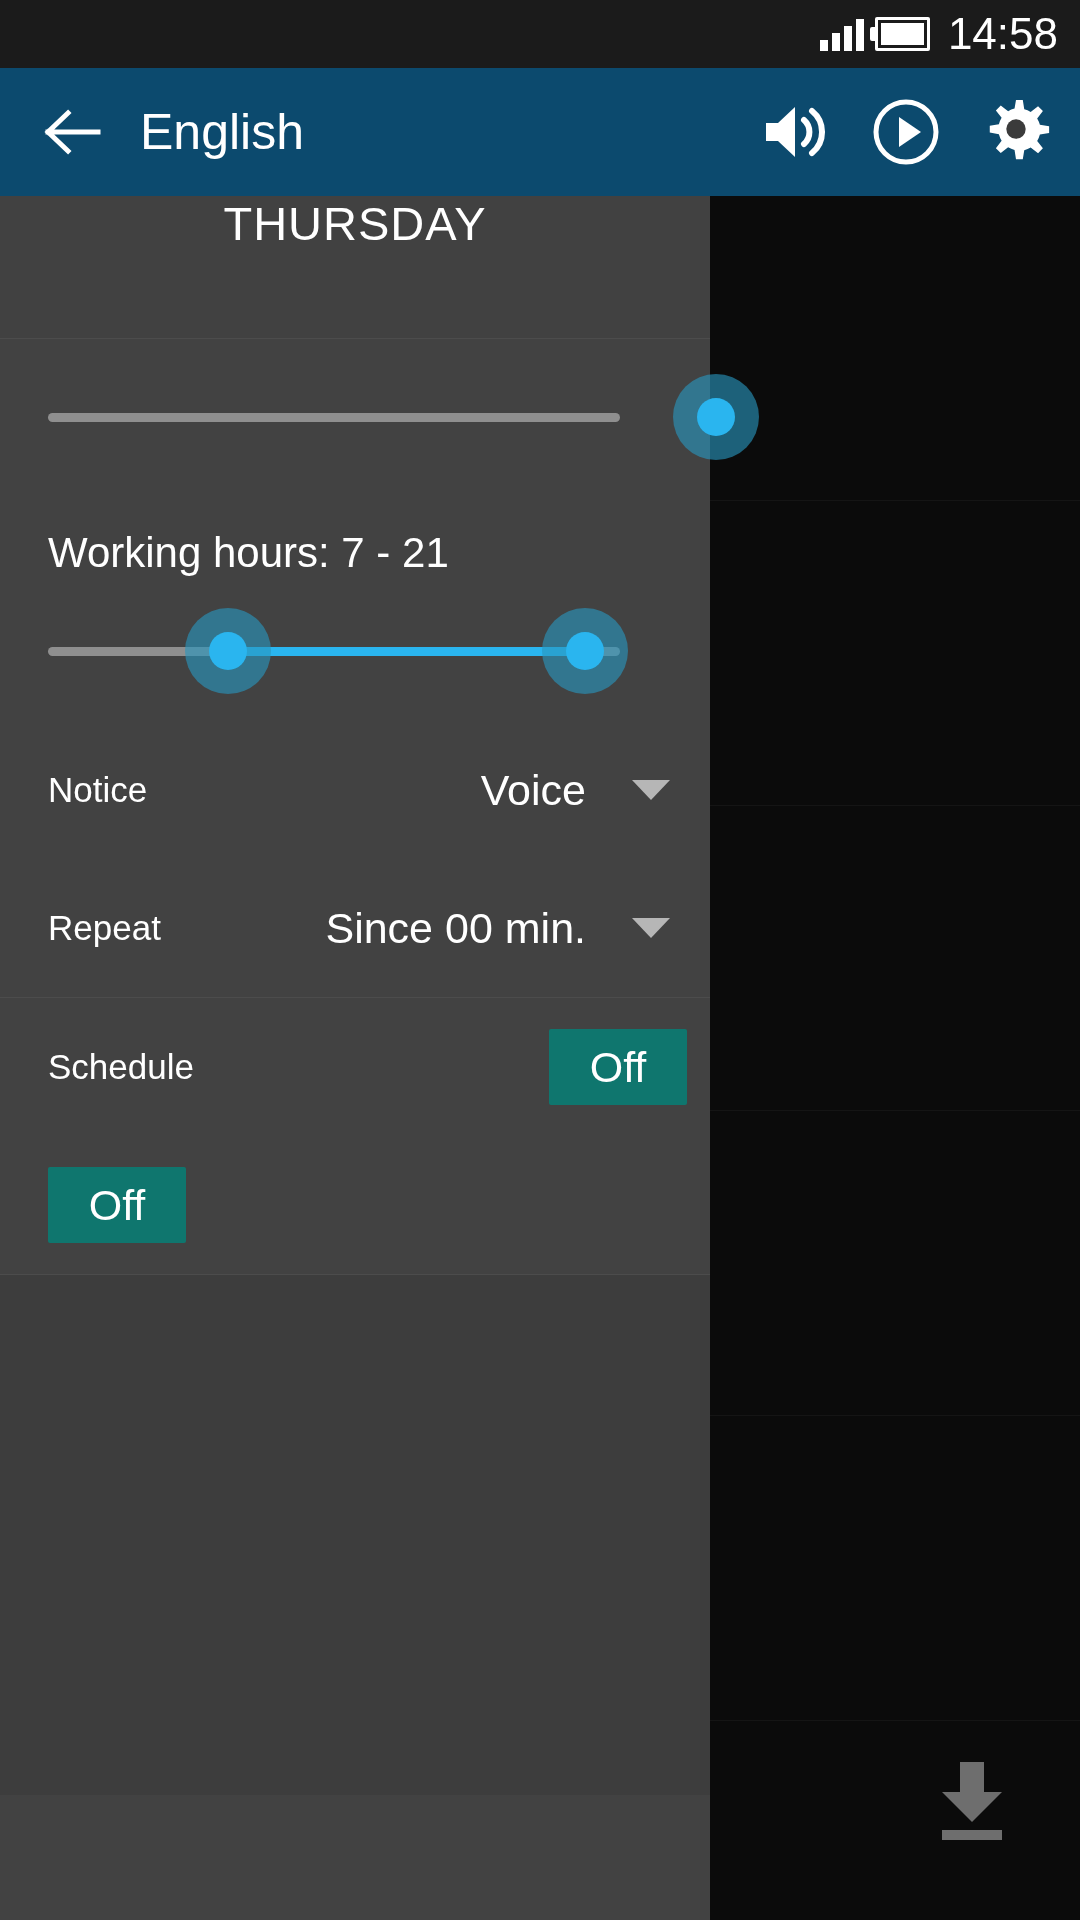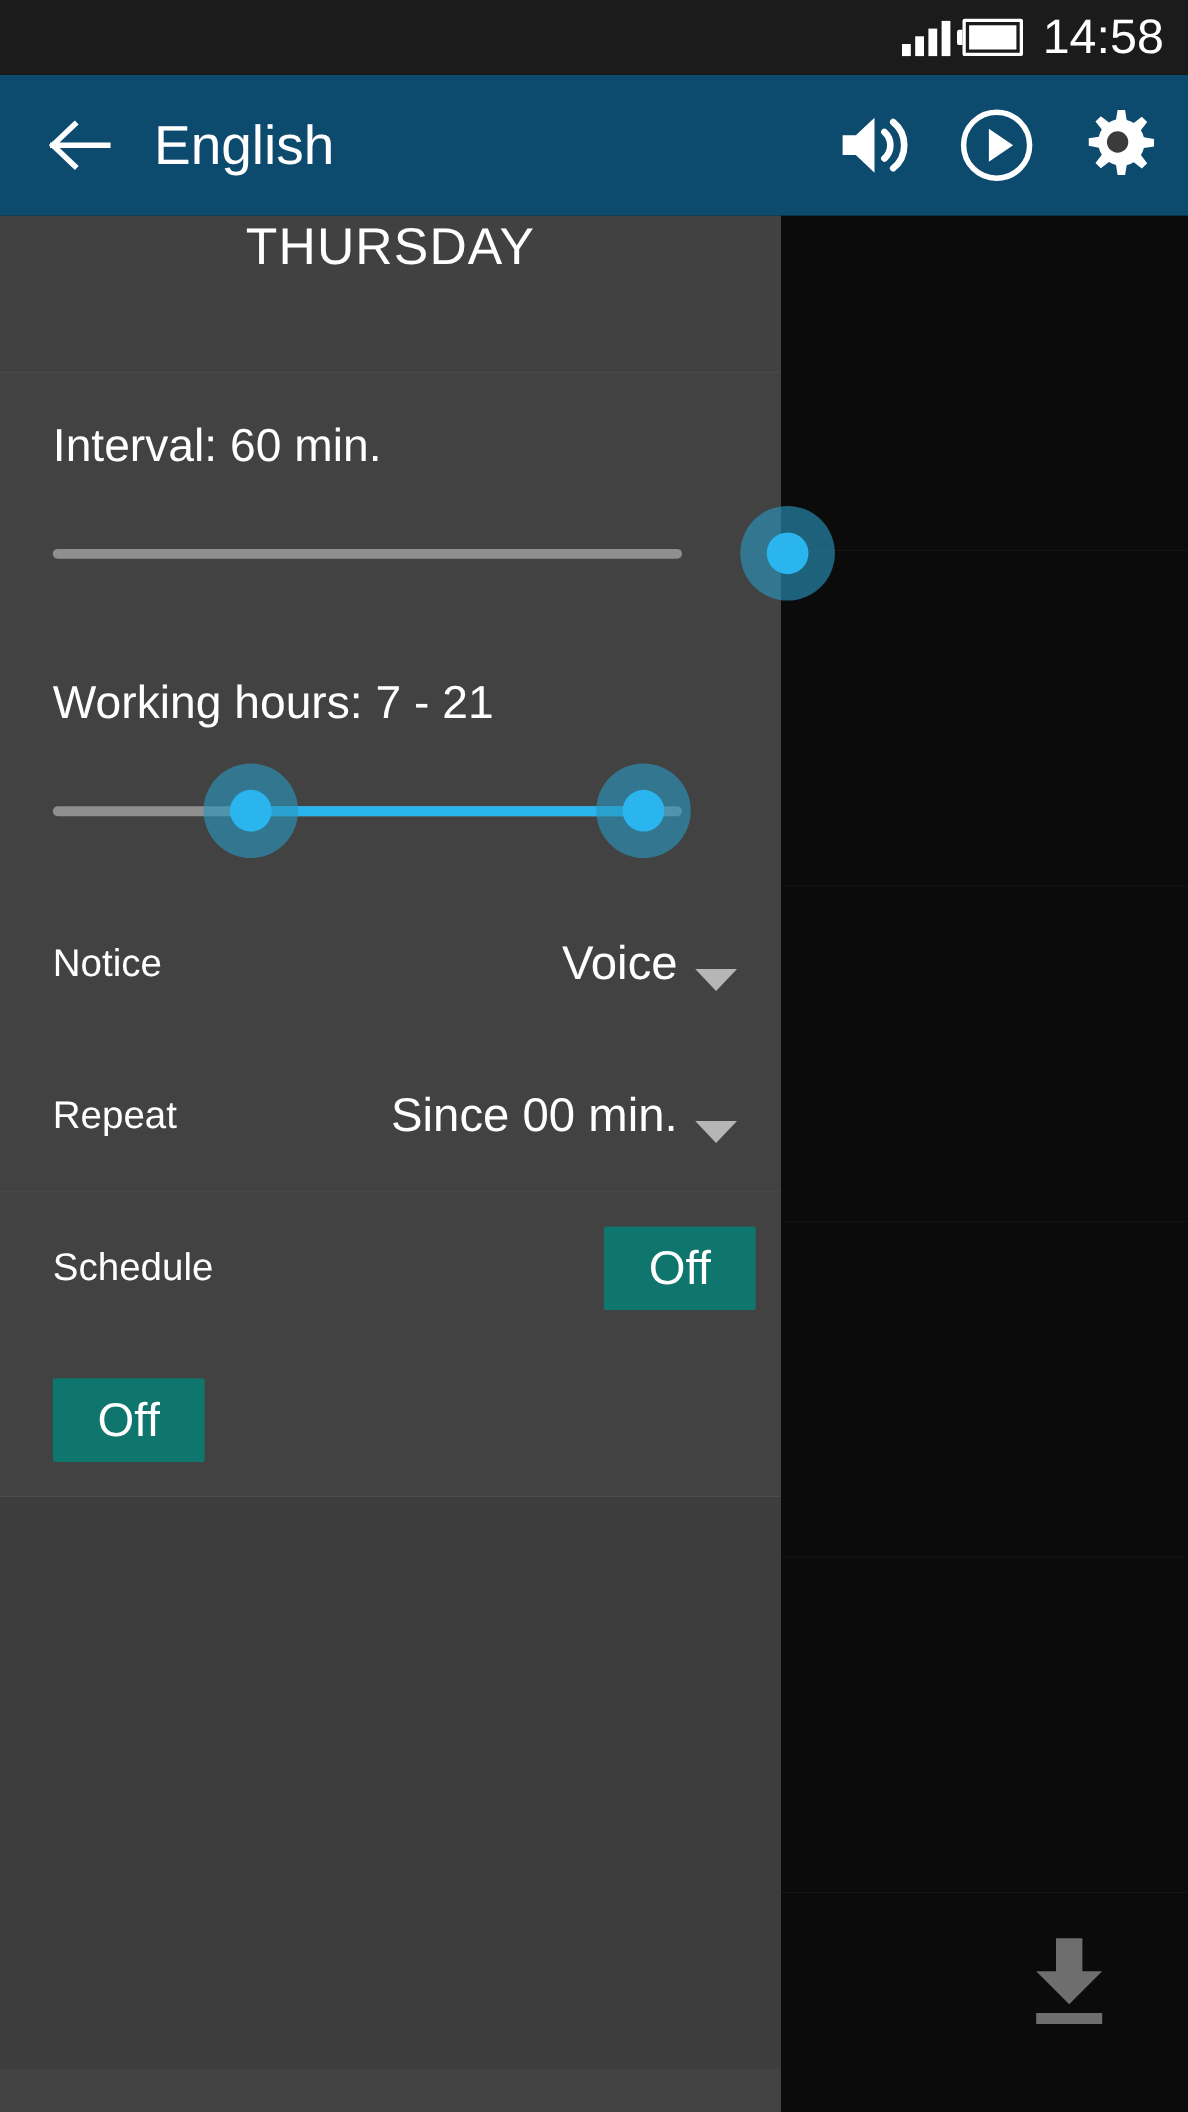--- a/index.html
+++ b/index.html
@@ -86,21 +86,21 @@
     transform:translateX(-43px);
     cursor:pointer;
   }
   .thumb .dot{ width:38px; height:38px; border-radius:50%; background:#2ab5ef; }
 
   .row{
     height:138px; display:flex; align-items:center; justify-content:space-between;
     padding:0 40px 0 48px;
   }
   .row-label{ font-size:35px; color:#ffffff; }
-  .row-value{ display:flex; align-items:flex-end; gap:16px; }
+  .row-value{ display:flex; align-items:center; gap:46px; }
   .row-value .val{ font-size:43px; color:#ffffff; }
   .caret{
     width:0; height:0;
     border-left:19px solid transparent; border-right:19px solid transparent;
     border-top:20px solid #b6b6b6;
     cursor:pointer;
   }
 
   .toggle-row{
     height:138px; display:flex; align-items:center; justify-content:space-between;
@@ -134,21 +134,20 @@
 </div>
 
 <div class="drawer">
 
   <div class="day-header">
     <span>THURSDAY</span>
   </div>
   <div class="divider"></div>
 
   <div class="slider-block">
-    <div class="slider-label">Interval: 60 min.</div>
     <div class="track-wrap">
       <div class="track"></div>
       <div class="thumb" style="left:668px;">
         <div class="dot"></div>
       </div>
     </div>
   </div>
 
   <div class="slider-block">
     <div class="slider-label">Working hours: 7 - 21</div>

